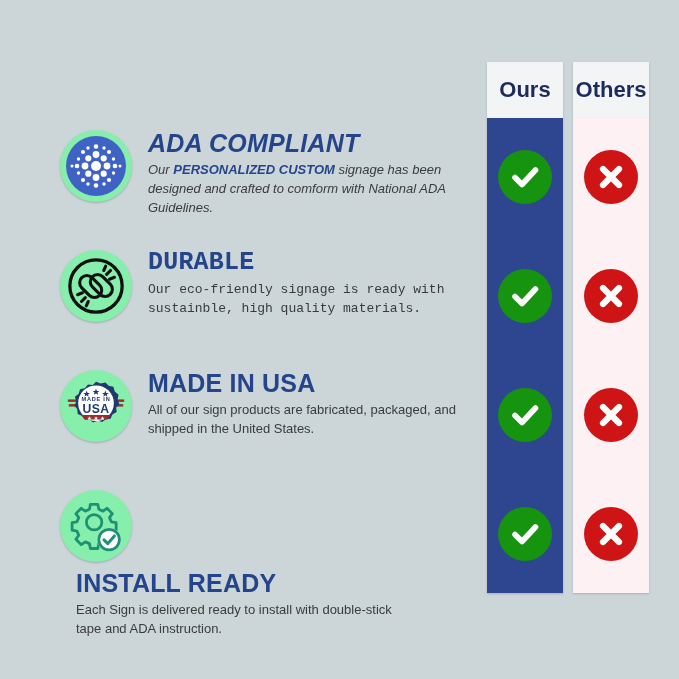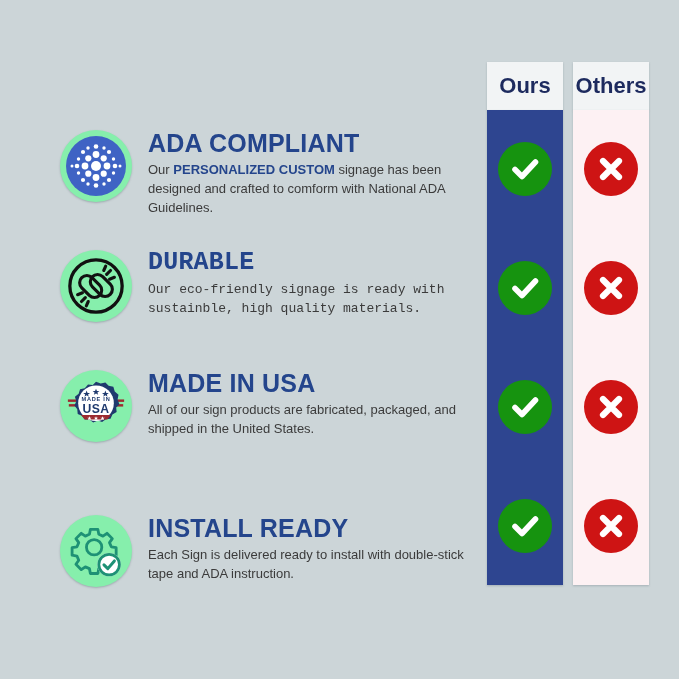--- a/index.html
+++ b/index.html
@@ -59,32 +59,32 @@
     color: #3b3b3b;
     line-height: 1.46;
     margin: 0;
     max-width: 330px;
   }
   .feature-desc b {
     color: #24458c;
     font-weight: bold;
   }
 
-  #feature-0 { top: 122px; }
+  #feature-0 { top: 122px; font-style: italic; }
   #feature-1 { top: 242px; font-family: Liberation Mono, monospace; }
   #feature-2 { top: 362px; }
-  #feature-3 { top: 507px; }
+  #feature-3 { top: 482px; flex-direction: column; }
 
   
   .col {
     position: absolute;
     top: 62px;
   }
   .col-head {
-    height: 48px;
+    height: 56px;
     background: #f2f4f5;
     display: flex;
     align-items: center;
     justify-content: center;
     box-shadow: 0 1px 2px rgba(80,95,105,0.30);
   }
   .col-head span {
     font-size: 22px;
     font-weight: bold;
     color: #1d2a5e;

